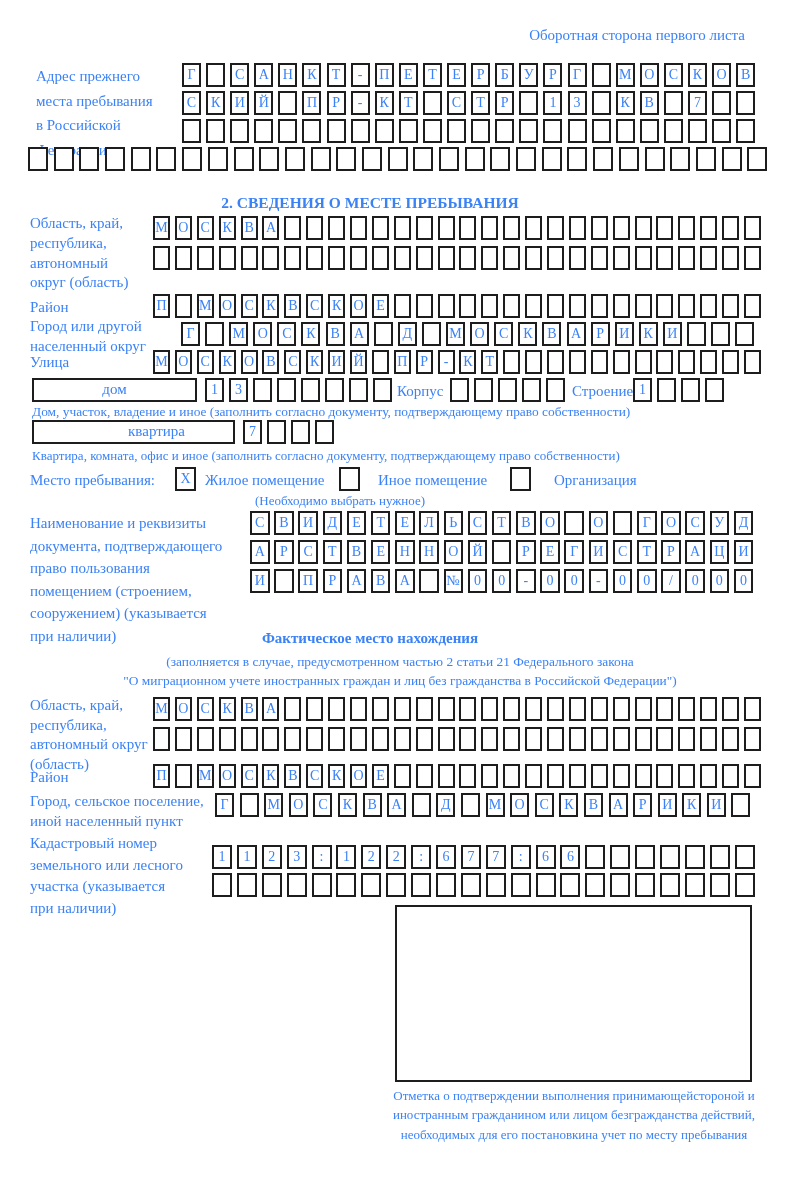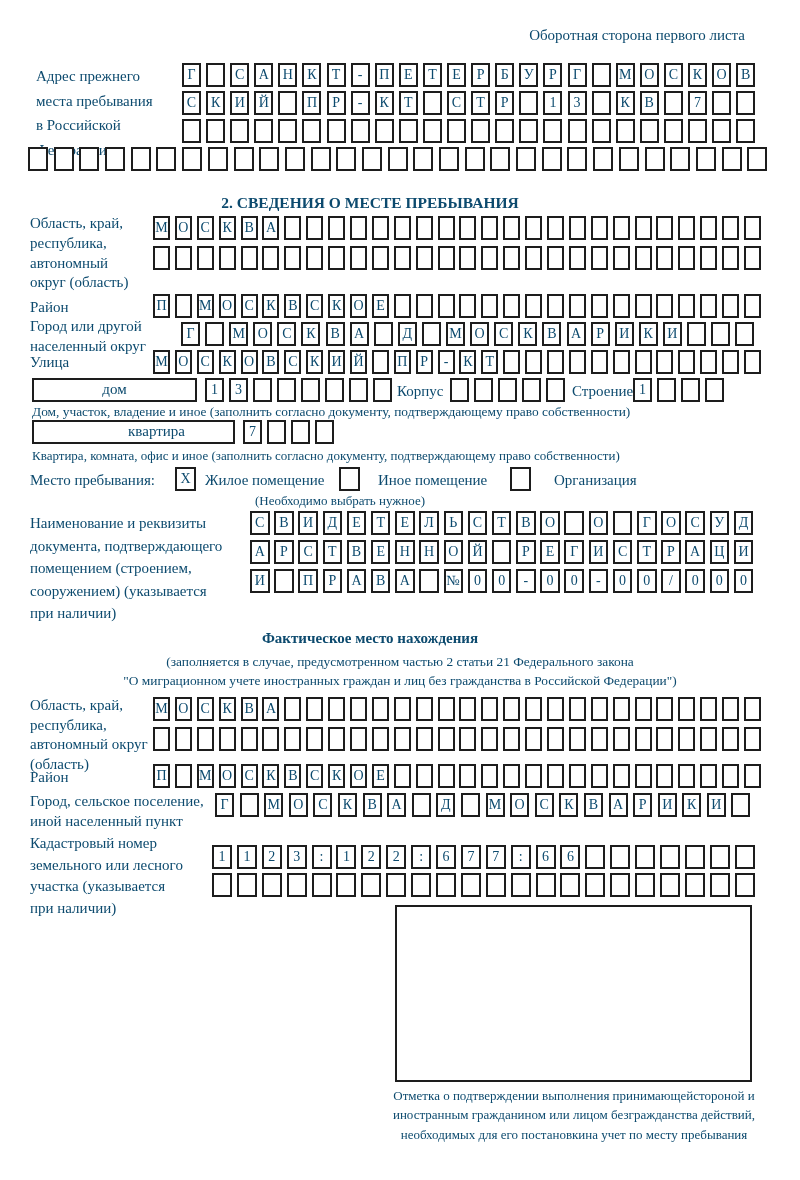--- a/index.html
+++ b/index.html
@@ -1,19 +1,19 @@
 <!DOCTYPE html>
 <html><head>
 <meta charset="utf-8">
 <style>
   * { margin:0; padding:0; box-sizing:border-box; }
   html,body { background:#888; }
   .page {
     position:relative; width:800px; height:1180px; margin:0 auto;
-    background:#ffffff; color:#0c4a6e; overflow:hidden;
+    background:#ffffff; color:#3b82f6; overflow:hidden;
     font-family:"Liberation Serif","DejaVu Serif",serif;
   }
   .abs { position:absolute; }
   .boxrow { position:absolute; display:flex; }
   .cell {
     flex:none; width:var(--cw,19px); height:24px;
     border:2px solid #1d1d1d; background:#fff;
     font-size:14px; line-height:19px; text-align:center; font-weight:500;
   }
   .widebox {
@@ -356,20 +356,21 @@
   <div class="lbl" style="left:205px;top:470px;">Жилое помещение</div>
   <div class="cell abs" style="left:339px;top:467px;--cw:21px;"></div>
   <div class="lbl" style="left:378px;top:470px;">Иное помещение</div>
   <div class="cell abs" style="left:510px;top:467px;--cw:21px;"></div>
   <div class="lbl" style="left:554px;top:470px;">Организация</div>
   <div class="note" style="left:130px;top:493px;width:420px;">(Необходимо выбрать нужное)</div>
 
   <div class="lbl" style="left:30px;top:512px;line-height:22.5px;">
       <span class="ln">Наименование и реквизиты</span>
       <span class="ln">документа, подтверждающего</span>
+      <span class="ln">право пользования</span>
       <span class="ln">помещением (строением,</span>
       <span class="ln">сооружением) (указывается</span>
       <span class="ln">при наличии)</span>
     </div>
   <div class="boxrow" style="left:250px;top:511px;--cw:19.5px;gap:4.7px;">
       <div class="cell">С</div>
       <div class="cell">В</div>
       <div class="cell">И</div>
       <div class="cell">Д</div>
       <div class="cell">Е</div>

